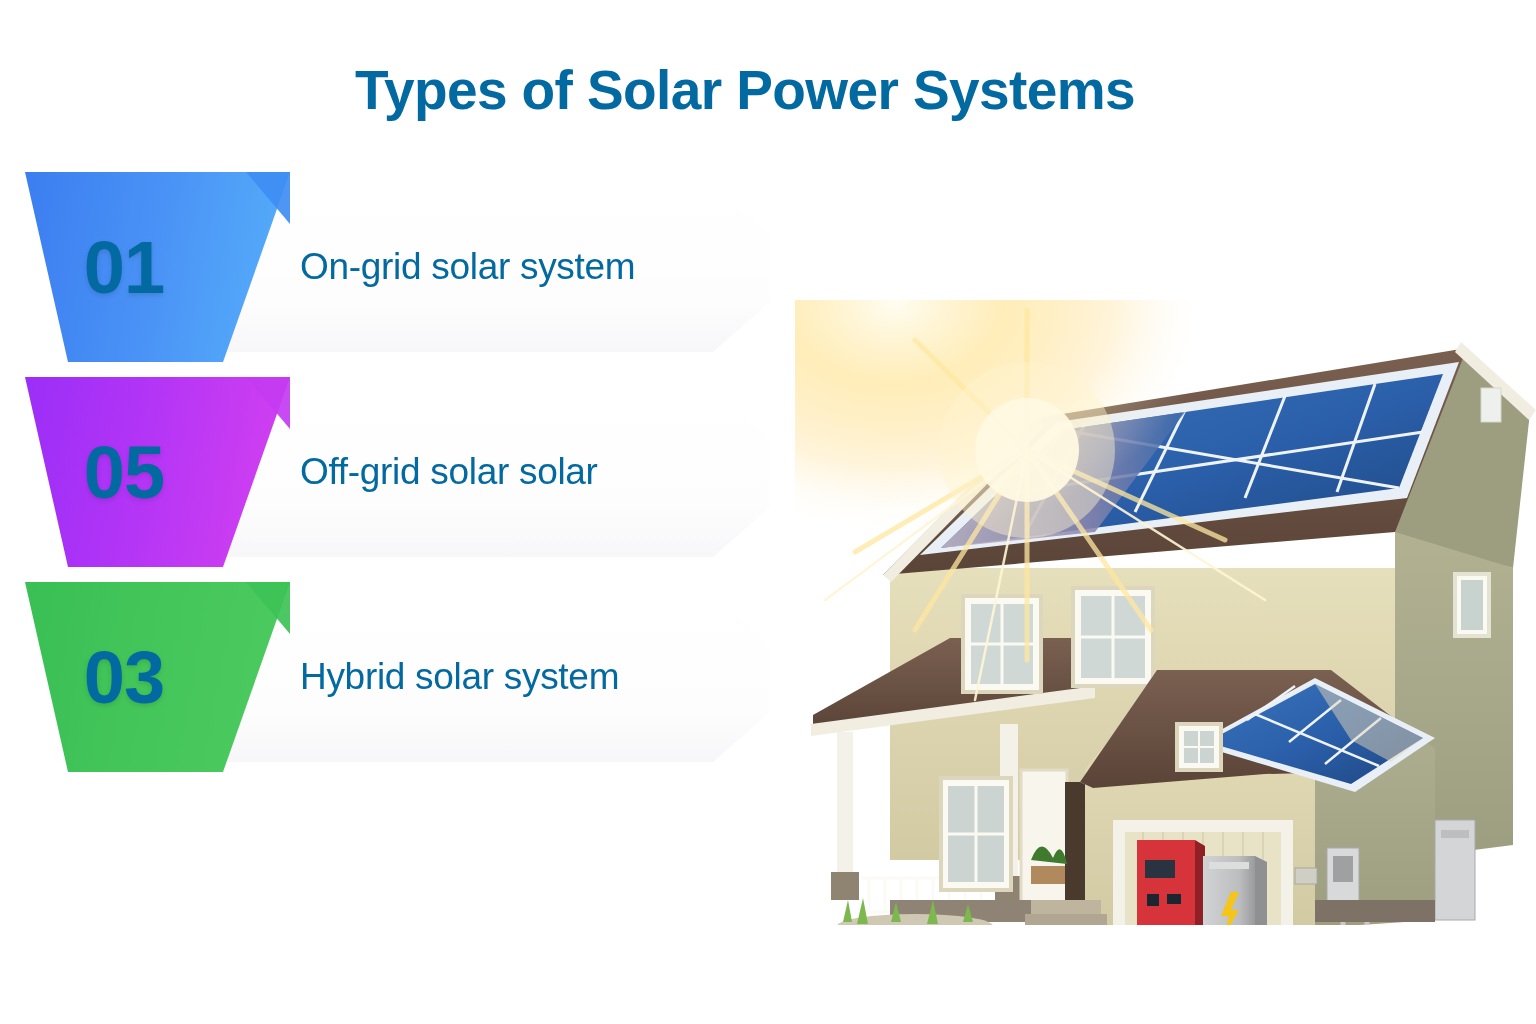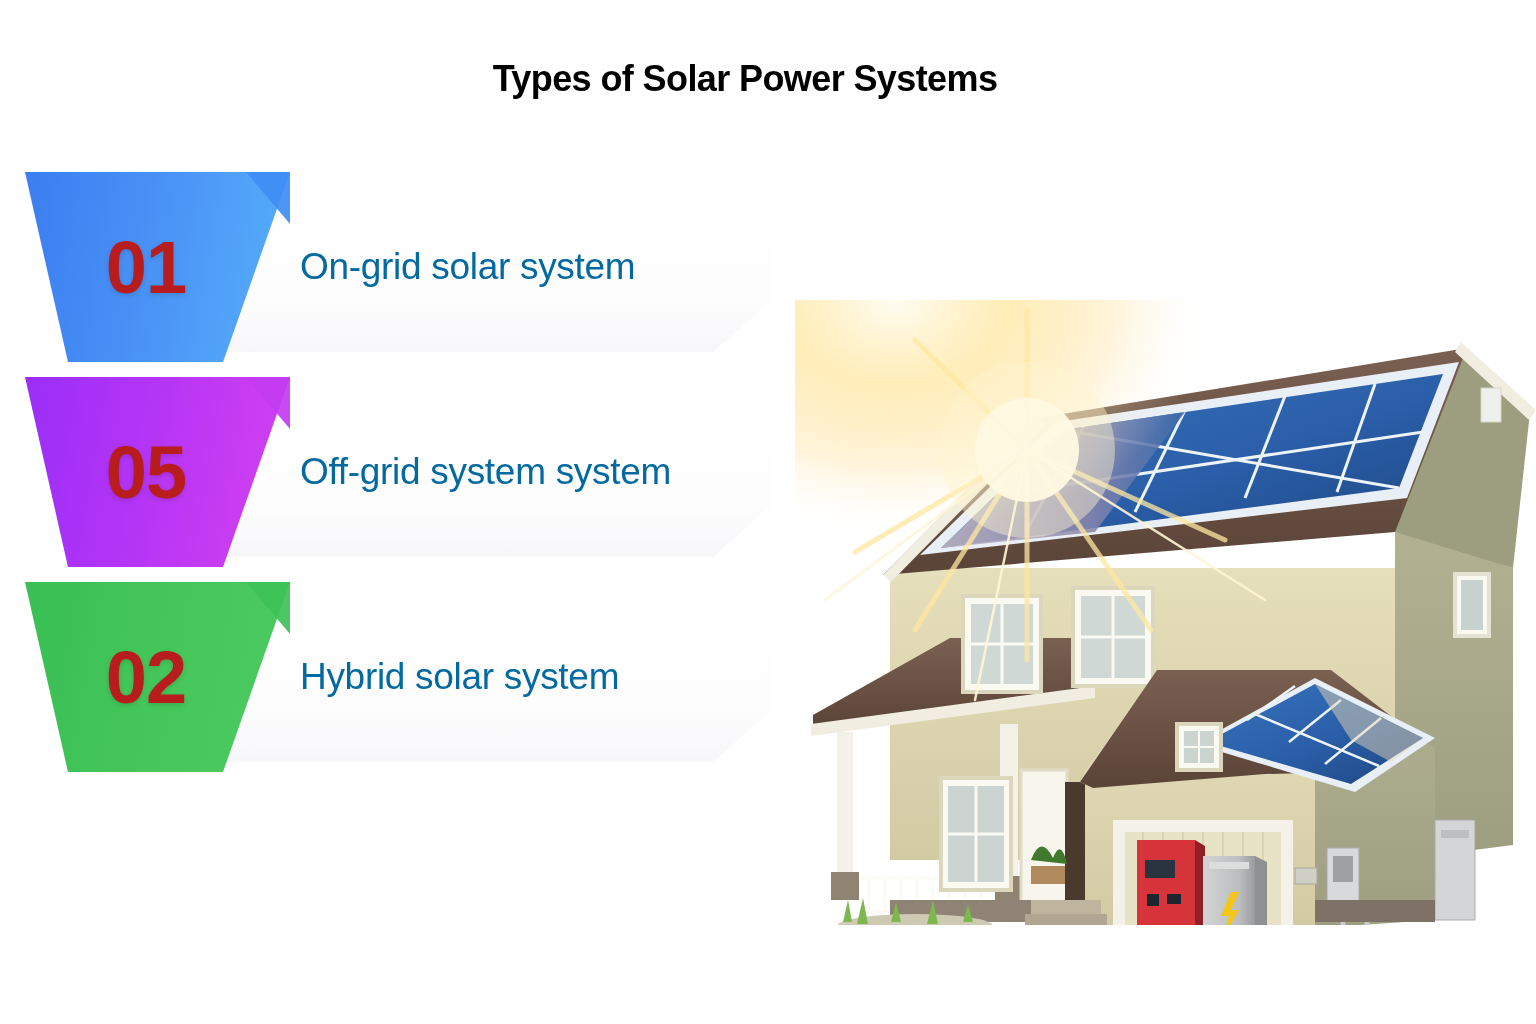--- a/index.html
+++ b/index.html
@@ -2,21 +2,21 @@
 <html><head>
 <meta charset="utf-8">
 <style>
   * { margin:0; padding:0; box-sizing:border-box; }
   html,body { width:1536px; height:1024px; background:#ffffff; overflow:hidden; }
   body { font-family:"Liberation Sans", sans-serif; position:relative; }
 
   
   #page-title{
     position:absolute; left:0; top:58px; width:1490px; text-align:center;
-    font-size:36px; font-weight:bold; color:#000000; letter-spacing:-0.6px;
+    font-size:55px; font-weight:bold; color:#0369a1; letter-spacing:-0.6px;
   }
 
   
   #list{ position:absolute; left:0; top:172px; width:800px; }
   .row{ position:relative; height:205px; }
 
   
   .card{
     position:absolute; left:68px; top:10px; width:702px; height:170px;
     background:linear-gradient(180deg,#ffffff 0%,#fdfdfe 70%,#f7f7f9 100%);
@@ -34,23 +34,23 @@
     clip-path:polygon(0 0, 265px 0, 198px 190px, 43px 190px);
     filter:drop-shadow(0 5px 8px rgba(40,40,70,.20));
   }
   .fold{
     position:absolute; left:246px; top:0; width:44px; height:52px;
     -webkit-clip-path:polygon(0 0, 44px 0, 44px 52px);
     clip-path:polygon(0 0, 44px 0, 44px 52px);
     opacity:.92;
   }
   .num{
-    position:absolute; left:31px; top:0; width:230px; height:190px;
+    position:absolute; left:9px; top:0; width:230px; height:190px;
     display:flex; align-items:center; justify-content:center;
-    color:#b91c1c; font-size:74px; font-weight:bold; letter-spacing:-1px;
+    color:#0369a1; font-size:74px; font-weight:bold; letter-spacing:-1px;
     text-shadow:0 2px 5px rgba(0,0,0,.13);
   }
   .label{
     position:absolute; left:300px; top:10px; height:170px;
     display:flex; align-items:center;
     font-size:37px; color:#0369a1; letter-spacing:-0.3px; white-space:nowrap;
   }
 
   
   .c0 .trap{ background:linear-gradient(100deg,#3b7ef0 0%,#4a92f6 48%,#56b0fa 100%); }
@@ -81,29 +81,29 @@
     <div class="label">On-grid solar system</div>
   </div>
 
   <div class="row c1">
     <div class="card"></div>
     <div class="badge-wrap">
       <div class="trap"></div>
       <div class="fold"></div>
       <div class="num">05</div>
     </div>
-    <div class="label">Off-grid system system</div>
+    <div class="label">Off-grid solar solar</div>
   </div>
 
   <div class="row c2">
     <div class="card"></div>
     <div class="badge-wrap">
       <div class="trap"></div>
       <div class="fold"></div>
-      <div class="num">02</div>
+      <div class="num">03</div>
     </div>
     <div class="label">Hybrid solar system</div>
   </div>
 
 </div>
 
 <div id="photo">
 <svg viewBox="0 0 745 625" xmlns="http://www.w3.org/2000/svg">
   <defs>
     <radialGradient id="flare" cx="30%" cy="20%" r="48%">

